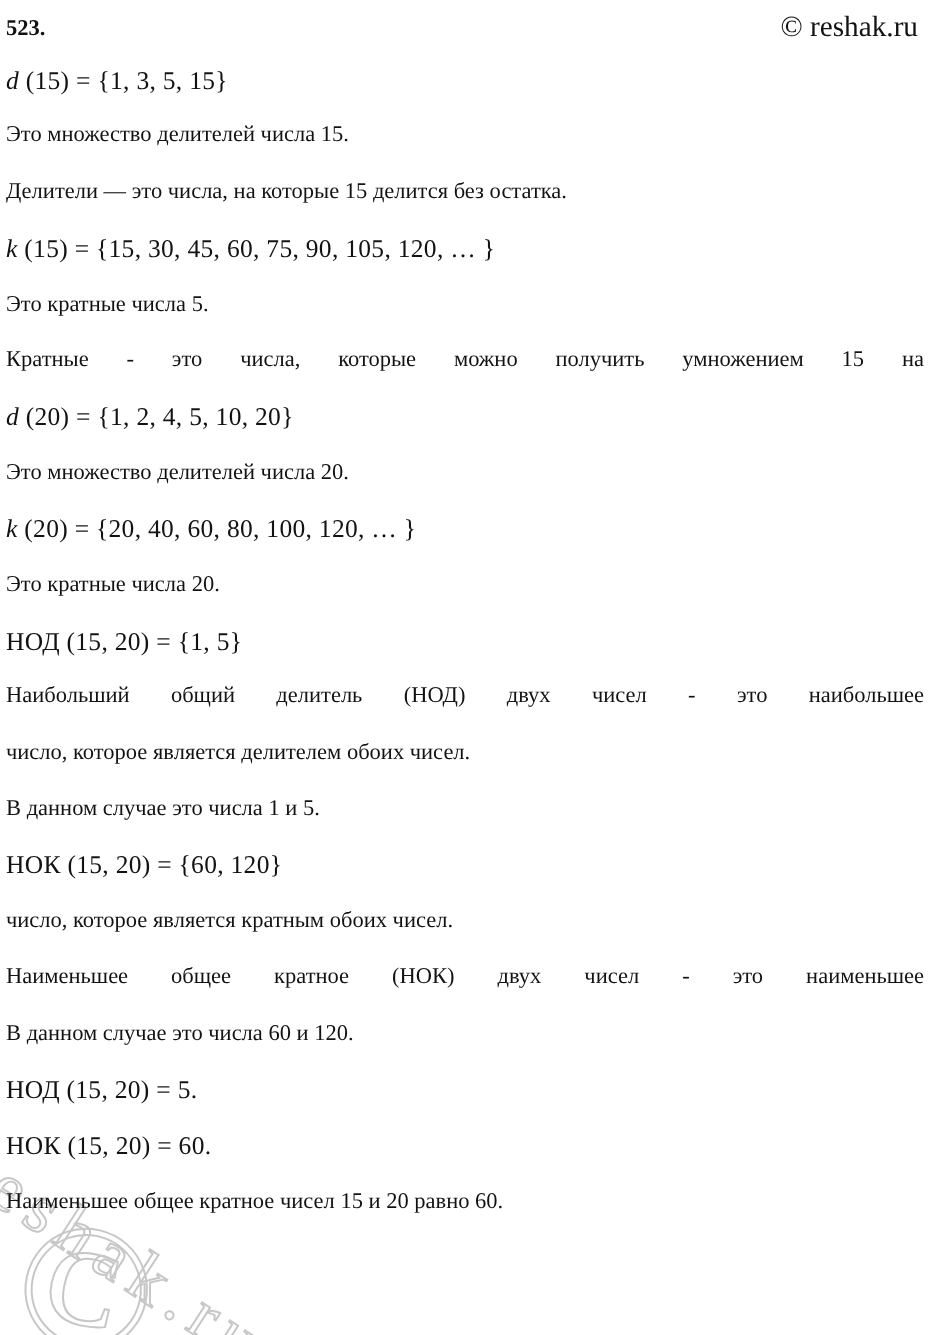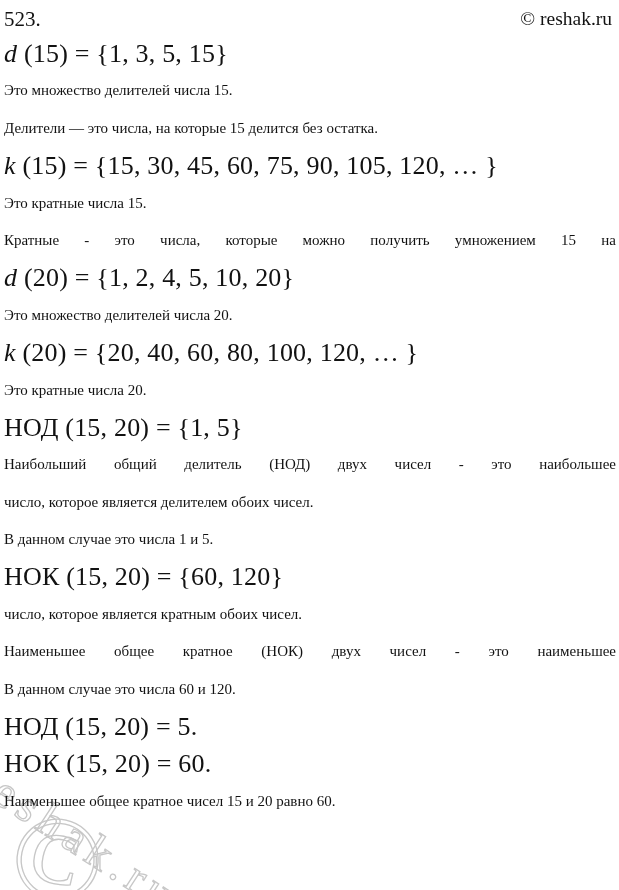--- a/index.html
+++ b/index.html
@@ -16,43 +16,43 @@
     z-index: 1;
     padding: 7px 3px 0 4px;
   }
   .header-row {
     display: flex;
     justify-content: space-between;
     align-items: flex-start;
     height: 27px;
   }
   .problem-number {
-    font-weight: normal;
-    font-size: 21px;
+    font-weight: bold;
+    font-size: 15px;
     line-height: 24px;
     text-align: right;
   }
   .copyright {
     font-size: 19.5px;
     line-height: 24px;
     padding-right: 4px;
   }
   .content { margin-top: 1px; }
   .line {
     height: 37.4px;
     line-height: 37.4px;
     font-size: 15px;
     overflow: visible;
   }
   .line.stretch {
     text-align: justify;
     text-align-last: justify;
   }
   .formula {
-    font-size: 26px;
+    font-size: 17px;
     letter-spacing: 0.2px;
   }
   .formula .mvar { font-style: italic; }
   
   .watermark {
     position: absolute;
     z-index: 0;
     pointer-events: none;
     color: transparent;
     -webkit-text-stroke: 1.3px #c7c7c7;
@@ -88,21 +88,21 @@
   <div class="content">
 
     <div class="line formula"><span class="mvar">d</span><span> (15) = {1, 3, 5, 15}</span></div>
 
     <div class="line">Это множество делителей числа 15.</div>
 
     <div class="line">Делители — это числа, на которые 15 делится без остатка.</div>
 
     <div class="line formula"><span class="mvar">k</span><span> (15) = {15, 30, 45, 60, 75, 90, 105, 120, … }</span></div>
 
-    <div class="line">Это кратные числа 15.</div>
+    <div class="line">Это кратные числа 5.</div>
 
     <div class="line stretch">Кратные - это числа, которые можно получить умножением 15 на</div>
 
 
     <div class="line formula"><span class="mvar">d</span><span> (20) = {1, 2, 4, 5, 10, 20}</span></div>
 
     <div class="line">Это множество делителей числа 20.</div>
 
     <div class="line formula"><span class="mvar">k</span><span> (20) = {20, 40, 60, 80, 100, 120, … }</span></div>
 

